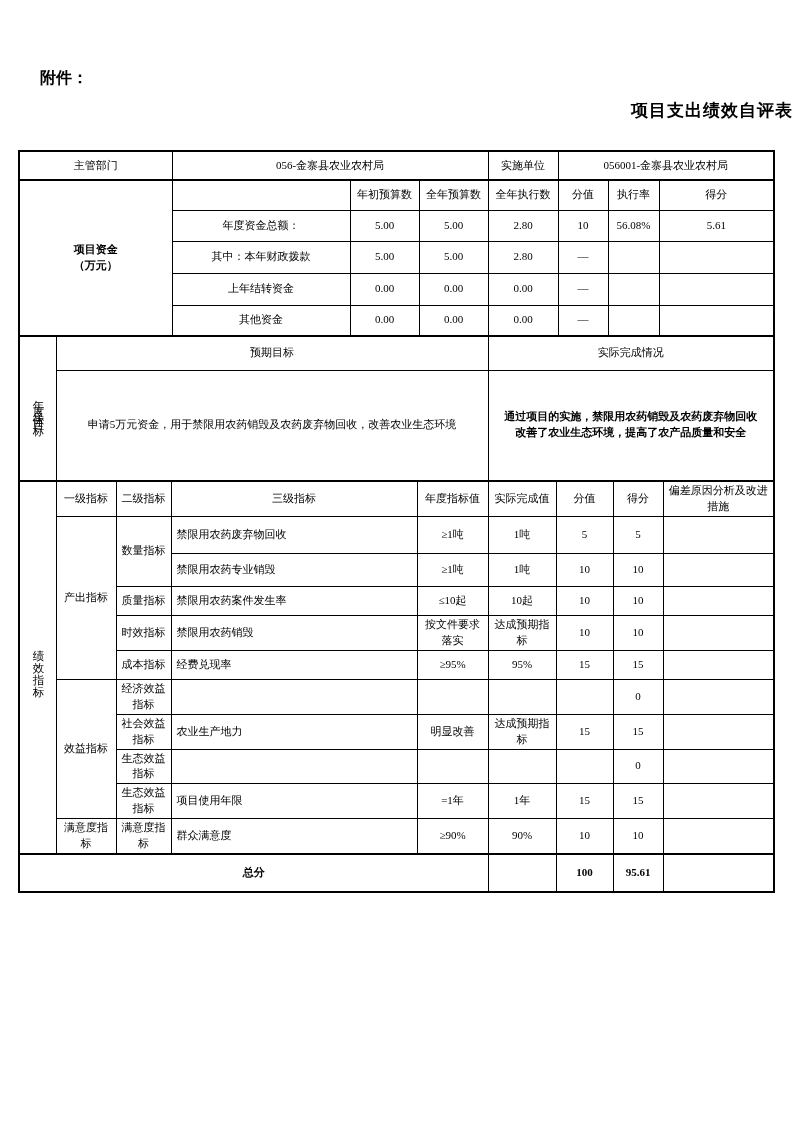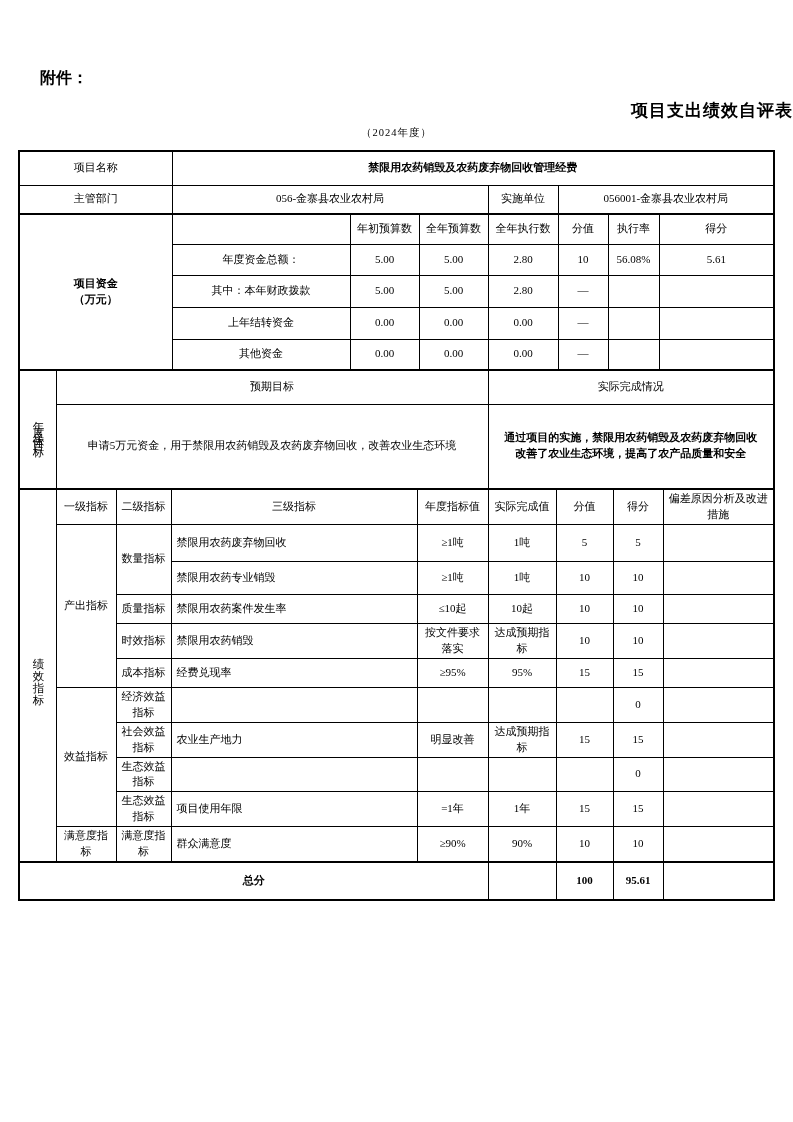--- a/index.html
+++ b/index.html
@@ -83,36 +83,31 @@
   .vert-perf { letter-spacing: 12px; }
   .row-total td { border-top: 2px solid #000; }
 </style>
 </head>
 <body>
 
 <div class="page">
 
   <div class="attachment">附件：</div>
   <div class="doc-title">项目支出绩效自评表</div>
-  <div class="doc-subtitle">（2024年度）</div>
 
   <div class="tables">
 
     <table class="tbl">
       <colgroup>
         <col style="width:153px">
           <col style="width:316px">
           <col style="width:70px">
           <col style="width:216px">
       </colgroup>
       <tbody>
-          <tr style="height:34px">
-        <td>项目名称</td>
-        <td colspan="3" class="bold-sans">禁限用农药销毁及农药废弃物回收管理经费</td>
-      </tr>
       <tr style="height:29px">
         <td>主管部门</td>
         <td>056-金寨县农业农村局</td>
         <td>实施单位</td>
         <td>056001-金寨县农业农村局</td>
       </tr>
     </tbody>
       </table>
 
     <table class="tbl">
@@ -184,21 +179,21 @@
           <col style="width:286px">
       </colgroup>
       <tbody>
           <tr style="height:34px">
         <td rowspan="2" class="vcell">
           <span class="vert-text vert-goal">年度总体目标</span>
         </td>
         <td>预期目标</td>
         <td>实际完成情况</td>
       </tr>
-      <tr style="height:85px">
+      <tr style="height:111px">
         <td>申请5万元资金，用于禁限用农药销毁及农药废弃物回收，改善农业生态环境</td>
         <td class="pre">通过项目的实施，禁限用农药销毁及农药废弃物回收
 改善了农业生态环境，提高了农产品质量和安全</td>
       </tr>
     </tbody>
       </table>
 
     <table class="tbl">
       <colgroup>
         <col style="width:37px">

